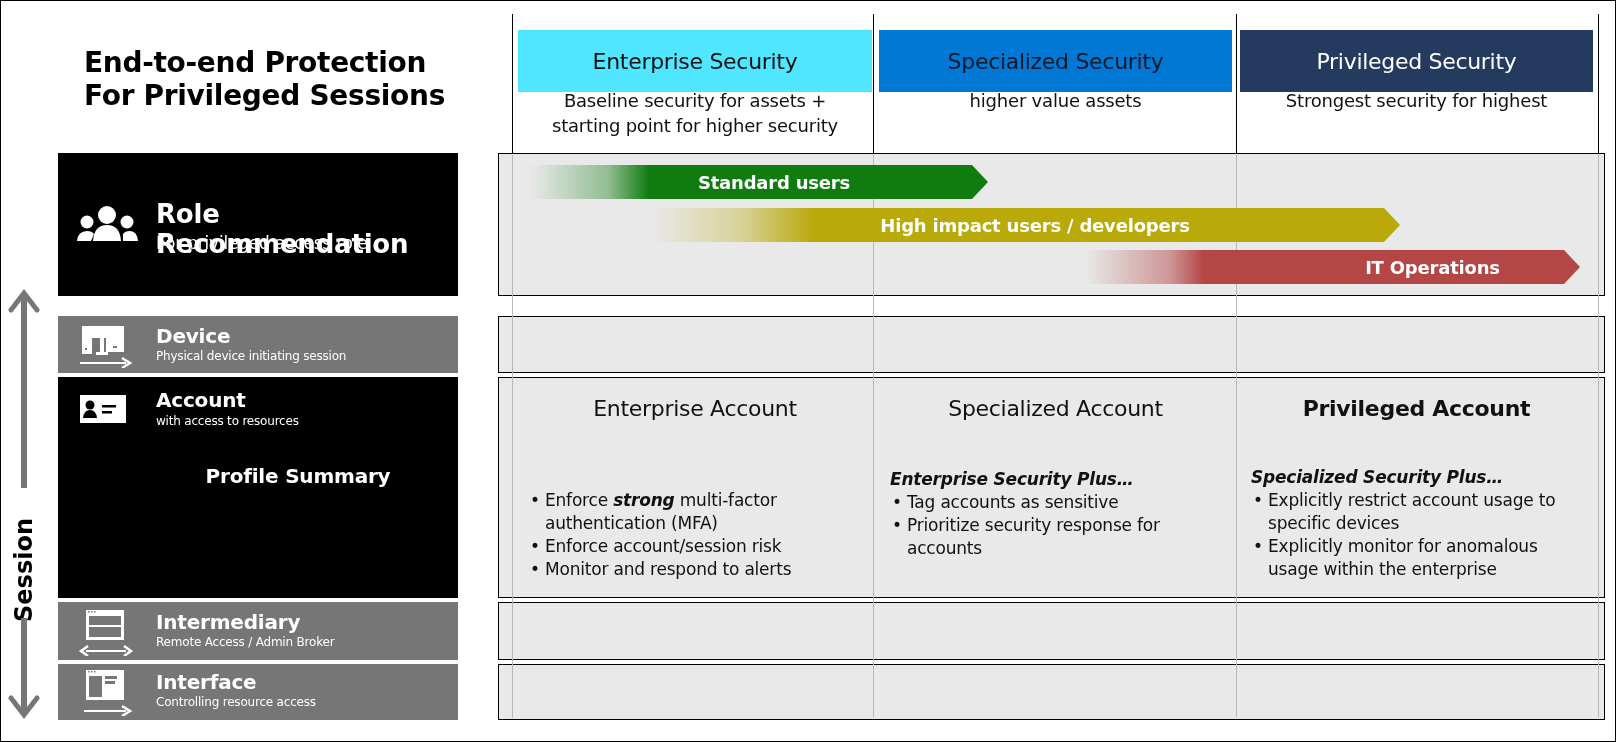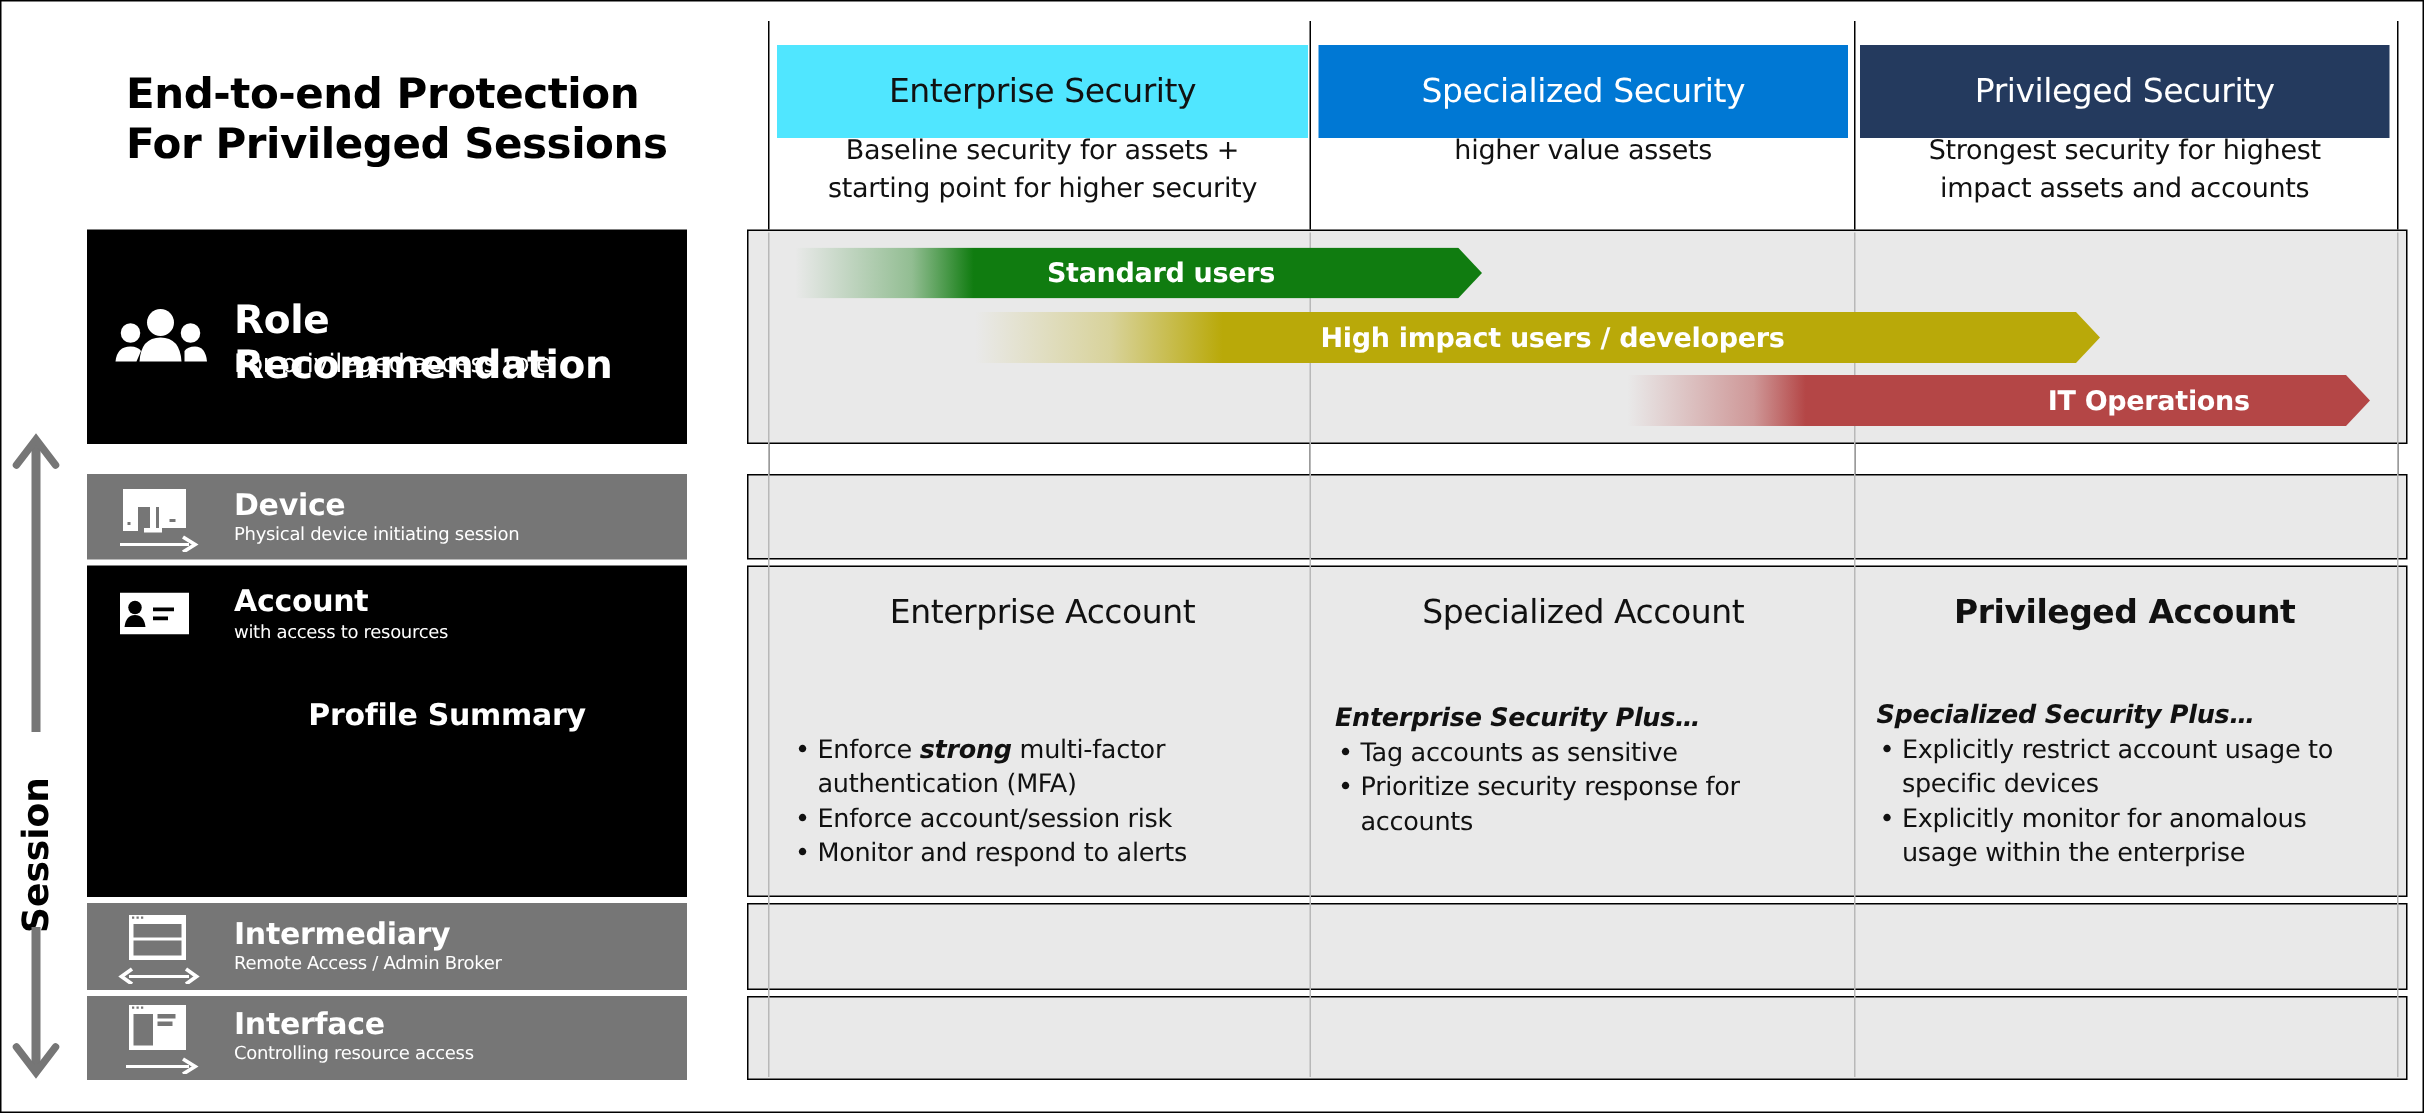--- a/index.html
+++ b/index.html
@@ -45,37 +45,36 @@
 </div>
 
 <div class="vline" style="left:512px; top:14px; height:140px;"></div>
 <div class="vline" style="left:873px; top:14px; height:140px;"></div>
 <div class="vline" style="left:1236px; top:14px; height:140px;"></div>
 <div class="vline" style="left:1598px; top:14px; height:140px;"></div>
 
 <div class="col-head" style="left:518px; width:354px; background:#50e6ff; color:#111;">
   <span>Enterprise Security</span>
 </div>
-<div class="col-head" style="left:879px; width:353px; background:#0078d4; color:#ffffff;">
+<div class="col-head" style="left:879px; width:353px; background:#0078d4; color:#0f172a;">
   <span>Specialized Security</span>
 </div>
 <div class="col-head" style="left:1240px; width:353px; background:#243a5e; color:#fff;">
   <span>Privileged Security</span>
 </div>
 
 <div class="col-desc" style="left:518px; width:354px;">
   <div>Baseline security for assets +</div>
   <div>starting point for higher security</div>
 </div>
 <div class="col-desc" style="left:879px; width:353px;">
   <div>higher value assets</div>
 </div>
 <div class="col-desc" style="left:1240px; width:353px;">
   <div>Strongest security for highest</div>
-  <div>impact assets and accounts</div>
 </div>
 
 <div class="row-bg" style="top:153px; width:1107px; height:143px; left:498px;"></div>
 <div class="row-bg" style="top:316px; width:1107px; height:57px; left:498px;"></div>
 <div class="row-bg" style="top:377px; width:1107px; height:221px; left:498px;"></div>
 <div class="row-bg" style="top:602px; width:1107px; height:58px; left:498px;"></div>
 <div class="row-bg" style="top:664px; width:1107px; height:56px; left:498px;"></div>
 
 <div class="vline" style="left:512px; top:296px; height:20px;"></div>
 <div class="vline" style="left:873px; top:296px; height:20px;"></div>

